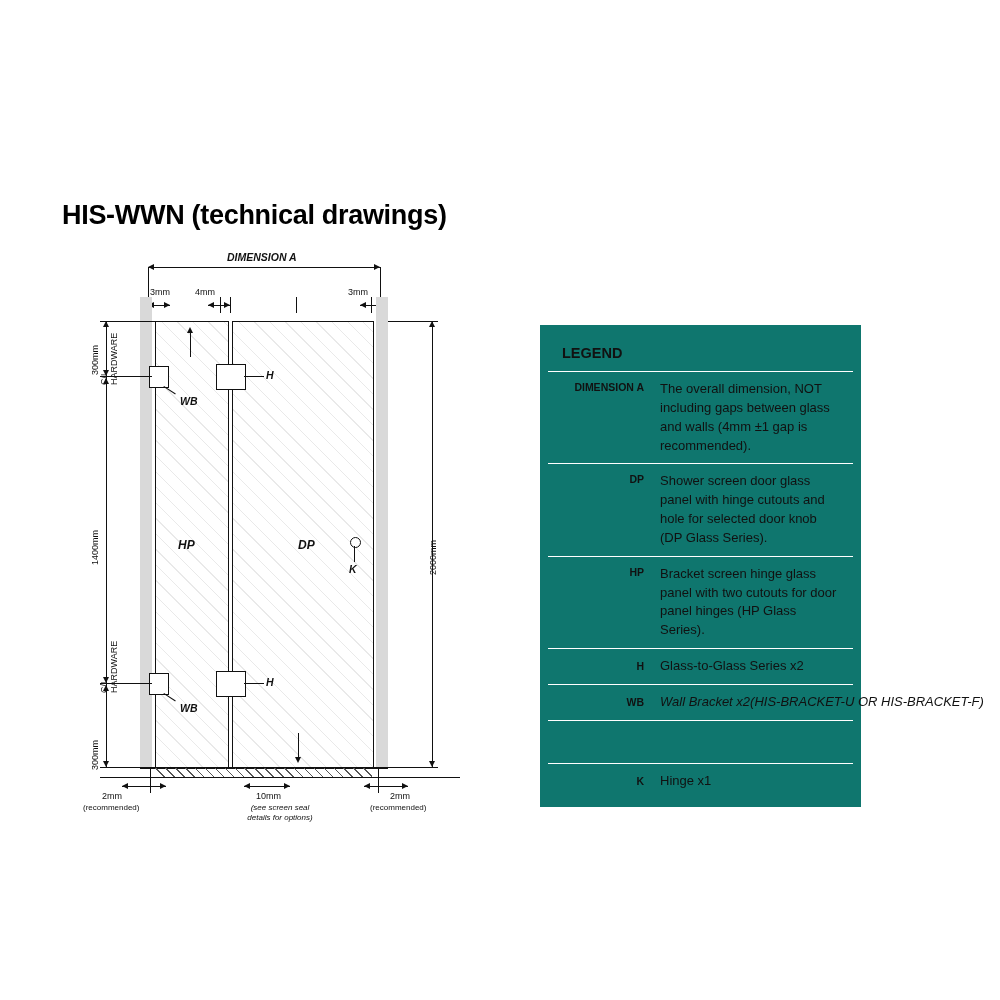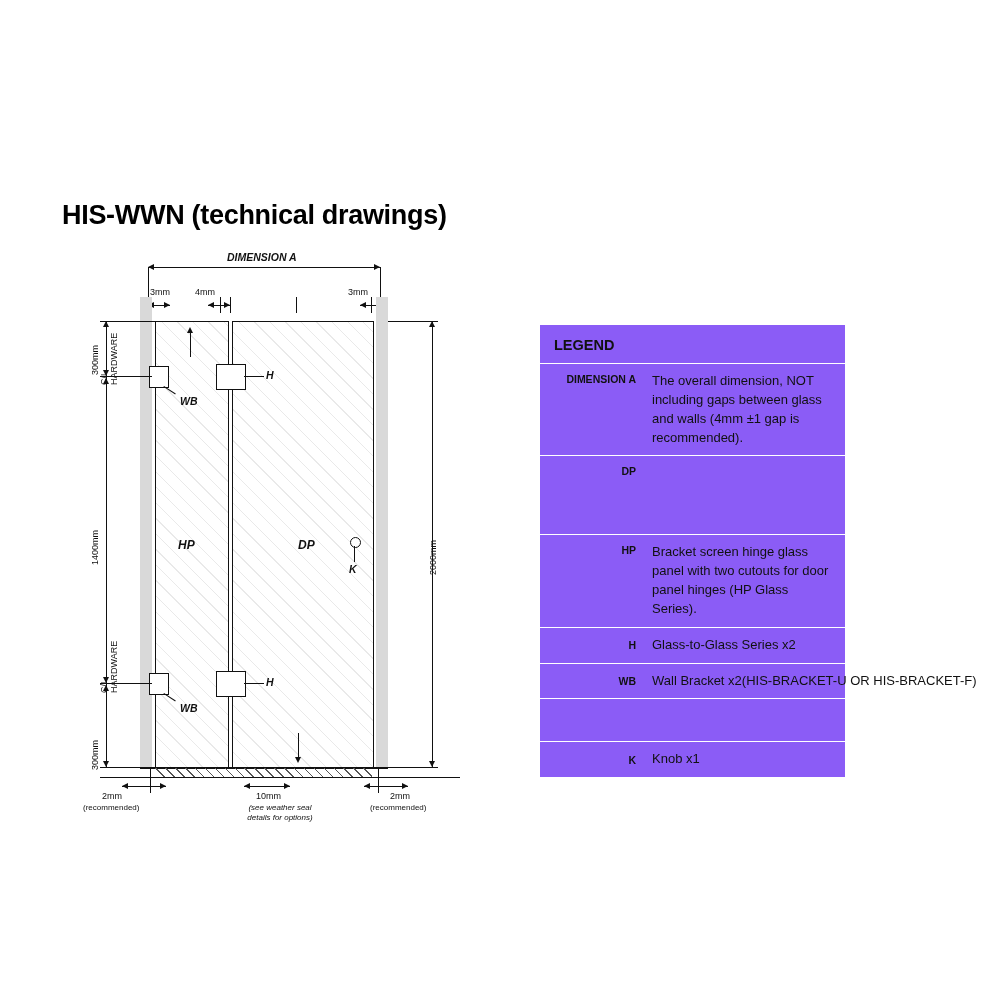--- a/index.html
+++ b/index.html
@@ -128,22 +128,22 @@
         rgba(255,255,255,0) 1px,
         rgba(255,255,255,0) 7px);
   }
 
   
   #legend {
     position: absolute;
     left: 540px;
     top: 325px;
     width: 305px;
-    background: #8b5cf6;
-    padding: 0;
+    background: #0f766e;
+    padding: 8px;
   }
   #legend .legend-title {
     font-size: 14.5px;
     font-weight: bold;
     padding: 12px 14px 10px 14px;
     color: #111;
   }
   .lrow {
     display: flex;
     align-items: flex-start;
@@ -163,21 +163,21 @@
   .lrow .val {
     font-size: 13px;
     line-height: 1.45;
     color: #111;
     padding-right: 6px;
     margin-left: 6px;
   }
   .lrow.tall { min-height: 62px; }
   .lrow.center { align-items: center; }
   .lrow.blank { min-height: 26px; }
-  .wb-val { white-space: nowrap; font-size: 10.3px; }
+  .wb-val { white-space: nowrap; font-size: 10.3px; font-style: italic; }
   .legend-foot {
     font-size: 9.5px;
     font-style: italic;
     text-align: center;
     padding: 12px 6px 12px 6px;
     color: #111;
     background: #ffffff;
   }
 </style>
 </head>
@@ -286,41 +286,42 @@
   <div class="line hline" style="left:62px; top:541px; width:44px;"></div>
   <div class="arrow left" style="left:62px; top:538px;"></div>
   <div class="arrow right" style="left:100px; top:538px;"></div>
   <div class="lbl small reg" style="left:42px; top:546px;">2mm</div>
   <div class="lbl small reg" style="left:23px; top:558px; font-size:8px;">(recommended)</div>
 
   <div class="line hline" style="left:184px; top:541px; width:46px;"></div>
   <div class="arrow left" style="left:184px; top:538px;"></div>
   <div class="arrow right" style="left:224px; top:538px;"></div>
   <div class="lbl small reg" style="left:196px; top:546px;">10mm</div>
-  <div class="lbl small reg" style="left:160px; top:558px; font-size:8px; font-style:italic; white-space:pre-line; line-height:1.25; text-align:center; width:120px;">(see weather seal
+  <div class="lbl small reg" style="left:160px; top:558px; font-size:8px; font-style:italic; white-space:pre-line; line-height:1.25; text-align:center; width:120px;">(see screen seal
 details for options)</div>
 
   <div class="line vline" style="left:318px; top:522px; height:26px;"></div>
   <div class="line hline" style="left:304px; top:541px; width:44px;"></div>
   <div class="arrow left" style="left:304px; top:538px;"></div>
   <div class="arrow right" style="left:342px; top:538px;"></div>
   <div class="lbl small reg" style="left:330px; top:546px;">2mm</div>
   <div class="lbl small reg" style="left:310px; top:558px; font-size:8px;">(recommended)</div>
 </div>
 
 <div id="legend">
   <div class="legend-title">LEGEND</div>
 
   <div class="lrow tall">
     <div class="key">DIMENSION A</div>
     <div class="val">The overall dimension, NOT including gaps between glass and walls (4mm ±1 gap is recommended).</div>
   </div>
 
   <div class="lrow tall">
     <div class="key">DP</div>
+    <div class="val">Shower screen door glass panel with hinge cutouts and hole for selected door knob (DP Glass Series).</div>
   </div>
 
   <div class="lrow tall">
     <div class="key">HP</div>
     <div class="val">Bracket screen hinge glass panel with two cutouts for door panel hinges (HP Glass Series).</div>
   </div>
 
   <div class="lrow center">
     <div class="key">H</div>
     <div class="val">Glass-to-Glass Series x2</div>
@@ -331,16 +332,16 @@
     <div class="val wb-val">Wall Bracket x2(HIS-BRACKET-U OR HIS-BRACKET-F)</div>
   </div>
 
   <div class="lrow blank">
     <div class="key"></div>
     <div class="val"></div>
   </div>
 
   <div class="lrow center">
     <div class="key">K</div>
-    <div class="val">Knob x1</div>
+    <div class="val">Hinge x1</div>
   </div>
 
 </div>
 
 </body></html>

